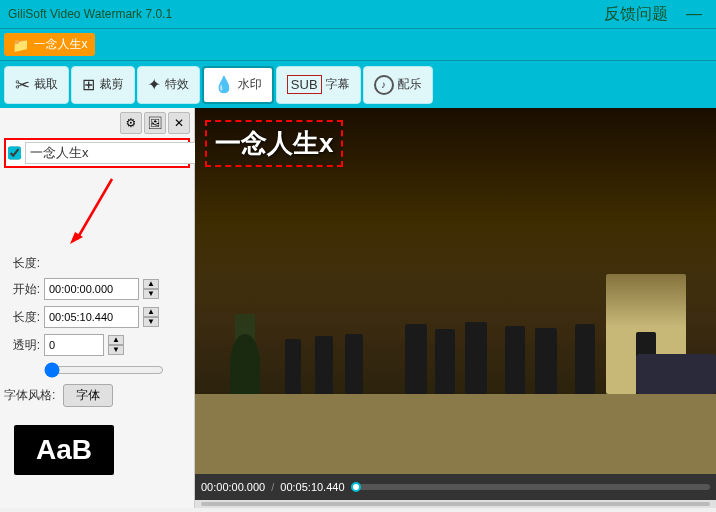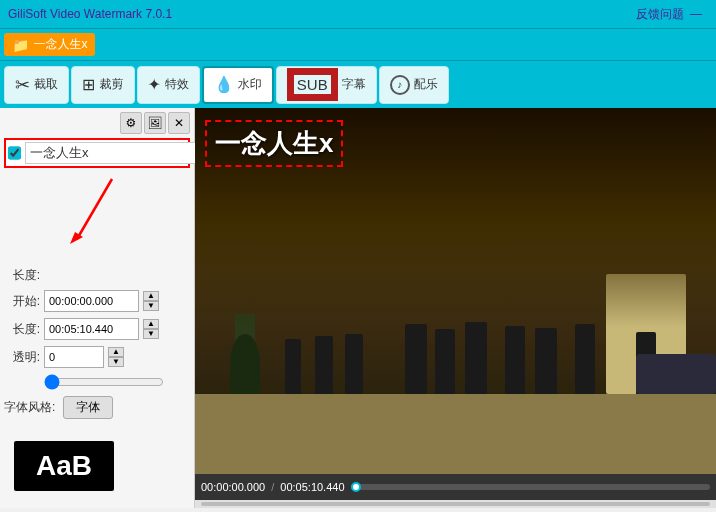--- a/index.html
+++ b/index.html
@@ -13,27 +13,27 @@
     }
 
     
     #title-bar {
       background: #00bcd4;
       height: 28px;
       display: flex;
       align-items: center;
       justify-content: space-between;
       padding: 0 8px;
-      color: #4c1d95;
+      color: #14532d;
     }
     #title-bar .title-right {
       display: flex;
       align-items: center;
-      gap: 0;
-      font-size: 12px;
+      gap: 12px;
+      font-size: 16px;
     }
     #title-bar .win-btn {
       cursor: pointer;
       padding: 2px 6px;
     }
 
     
     #file-bar {
       background: #00bcd4;
       height: 32px;
@@ -157,21 +157,21 @@
       height: 22px;
     }
     .watermark-close {
       cursor: pointer;
       font-size: 12px;
       color: #666;
     }
 
     
     .field-group {
-      margin-top: 16px;
+      margin-top: 4px;
     }
     .field-row {
       display: flex;
       align-items: center;
       margin-bottom: 6px;
       gap: 4px;
     }
     .field-label {
       font-size: 12px;
       color: #333;
@@ -210,21 +210,21 @@
       margin-bottom: 6px;
     }
     .field-slider {
       width: 120px;
       margin-left: 40px;
     }
 
     .font-row {
       display: flex;
       align-items: center;
-      margin-bottom: 4px;
+      margin-bottom: 18px;
       gap: 8px;
     }
     .font-label {
       font-size: 12px;
       color: #333;
     }
     .font-btn {
       background: #e0e0e0;
       border: 1px solid #aaa;
       padding: 2px 12px;
@@ -238,21 +238,21 @@
       background: black;
       color: white;
       font-size: 28px;
       font-weight: bold;
       display: flex;
       align-items: center;
       justify-content: center;
       width: 100px;
       height: 50px;
       margin-left: 10px;
-      margin-top: 18px;
+      margin-top: 0;
       border-radius: 2px;
     }
 
     
     #right-panel {
       flex: 1;
       display: flex;
       flex-direction: column;
       background: #000;
       position: relative;
@@ -443,21 +443,21 @@
   </button>
   <button class="tool-btn">
     <span style="font-size:16px;">✦</span>
     <span>特效</span>
   </button>
   <button class="tool-btn active">
     <span style="font-size:16px;">💧</span>
     <span>水印</span>
   </button>
   <button class="tool-btn">
-    <span style="font-size:15px; border:7px solid #b91c1c; padding:1px 3px;">SUB</span>
+    <span style="font-size:13px; border:1px solid #b91c1c; padding:1px 3px;">SUB</span>
     <span>字幕</span>
   </button>
   <button class="tool-btn">
     <span>
       <span style="display:inline-block;width:20px;height:20px;border:2px solid #555;border-radius:50%;display:flex;align-items:center;justify-content:center;font-size:10px;">♪</span>
     </span>
     <span>配乐</span>
   </button>
 </div>
 

